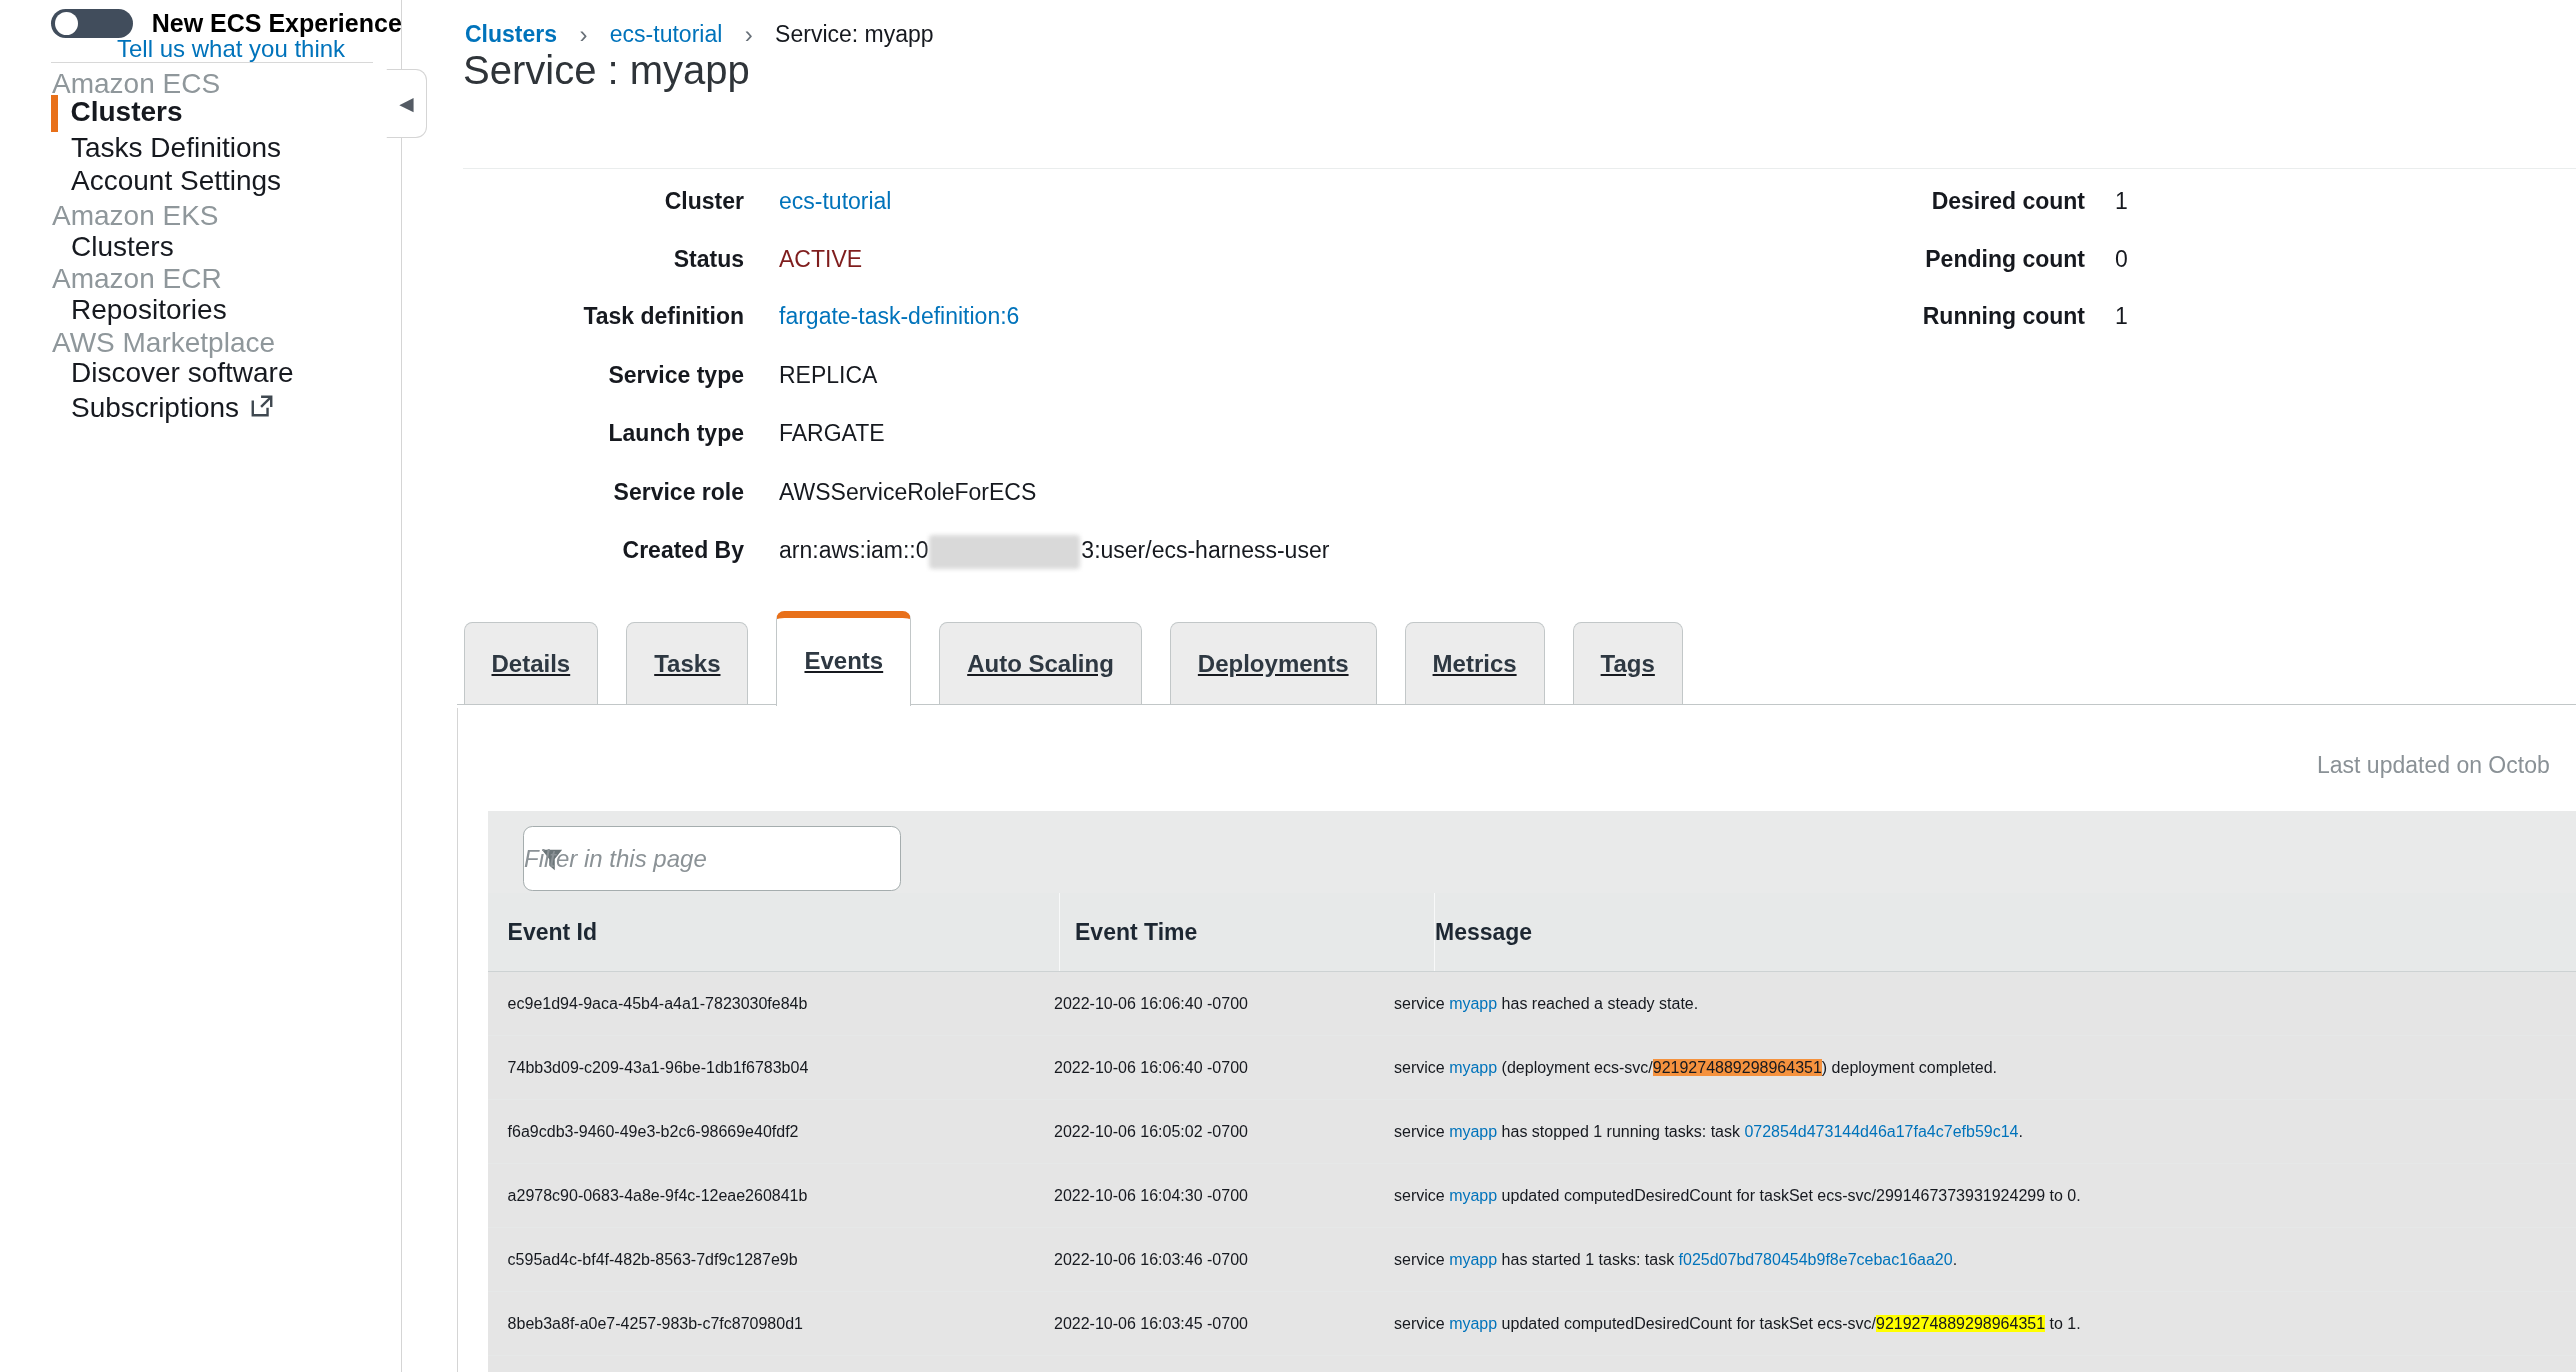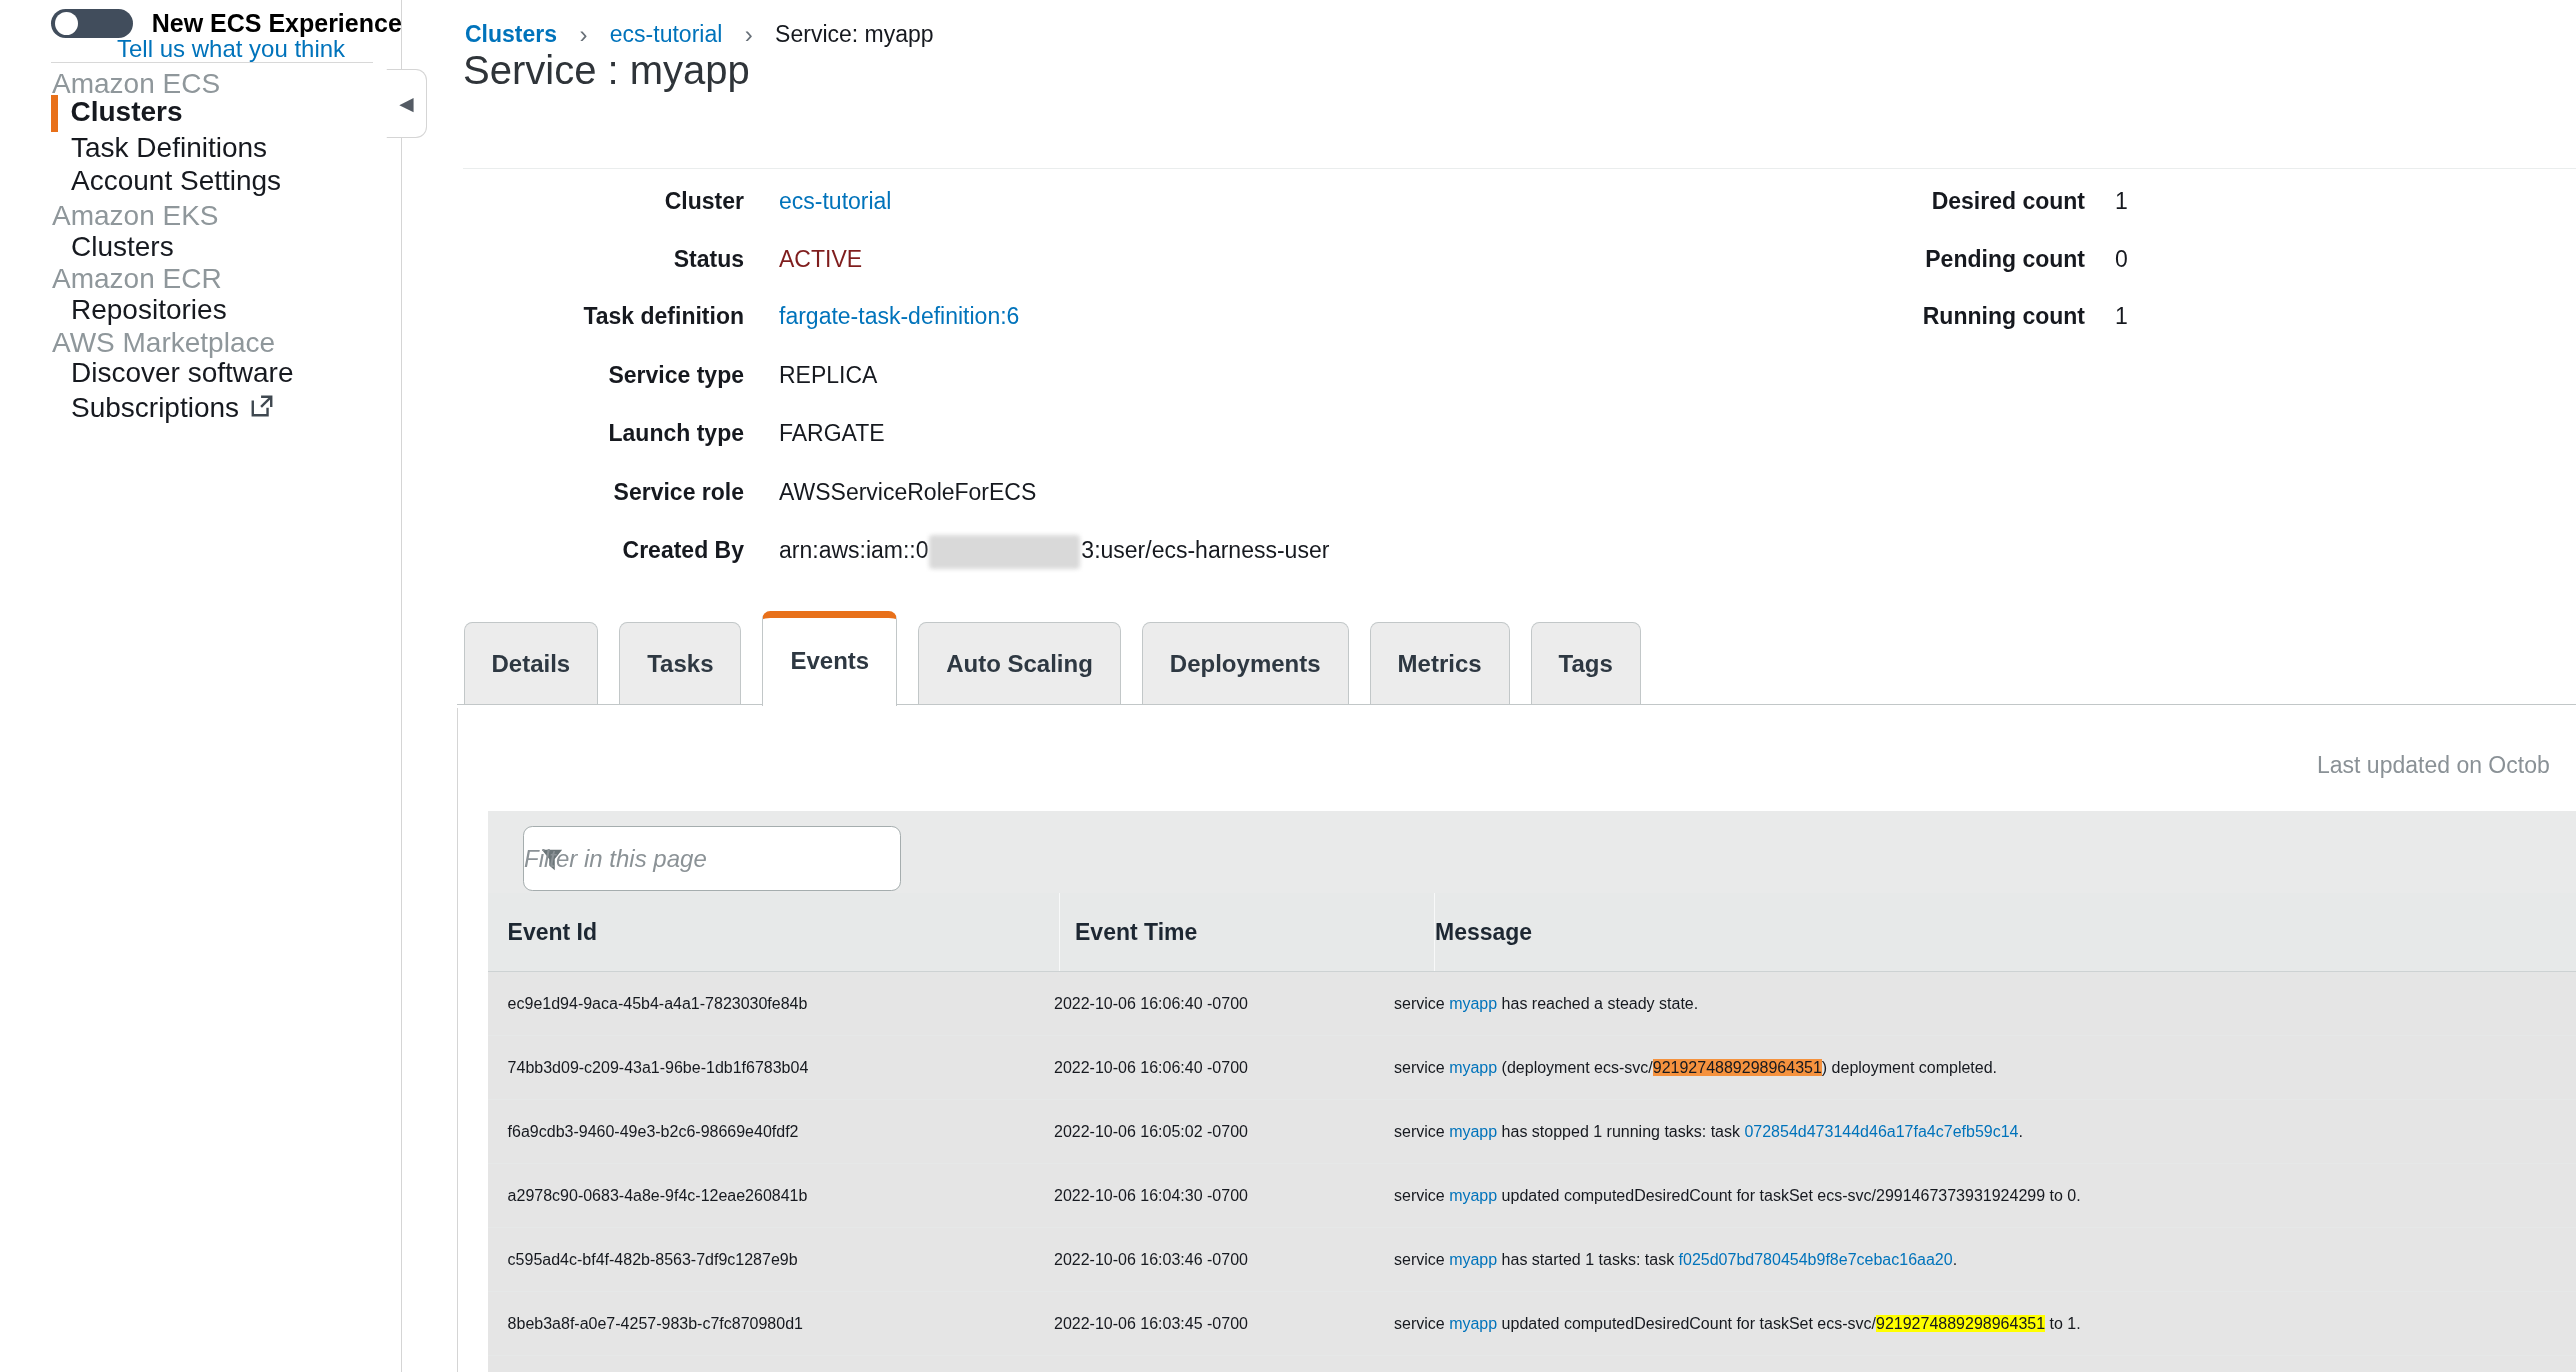--- a/index.html
+++ b/index.html
@@ -38,21 +38,21 @@
   .dlabel { position:absolute; left:0; width:340px; text-align:right; font-size:23px; font-weight:bold; color:#16191f; line-height:37px; white-space:nowrap; }
   .dvalue { position:absolute; left:375px; font-size:23px; color:#16191f; line-height:37px; white-space:nowrap; }
   .dlabel.r { left:1308px; width:373px; }
   .dvalue.r { left:1711px; }
   .link { color:#0073bb; cursor:pointer; }
   .status-green { color:#7f1d1d; }
   .redacted-box { display:inline-block; width:151px; height:34px; background:#d9d9d9; border-radius:3.7px; vertical-align:middle; filter:blur(1.9px); margin:0 0.9px; }
 
   
   .tabstrip { position:absolute; left:53px; top:613px; right:0; height:92px; border-bottom:1.9px solid #c2c7c8; }
-  .tabs { display:flex; align-items:flex-end; gap:21px; padding-left:6.5px; height:100%; }
+  .tabs { display:flex; align-items:flex-end; gap:28px; padding-left:6.5px; height:100%;text-decoration:underline; }
   .tab { height:82px; background:#ececec; border:1.9px solid #c2c7c8; border-bottom:none; border-radius:8.4px 8.4px 0 0; display:flex; align-items:center; padding:0 27px; font-size:24px; font-weight:bold; color:#2e3842; cursor:pointer; white-space:nowrap; }
   .tab.active { height:95px; background:#fff; border-top:7.5px solid #e8701a; margin-bottom:-1.9px; z-index:2; padding-bottom:1.9px; }
 
   
   .panel { position:absolute; left:53px; top:708px; right:0; bottom:0; background:#fff; border-left:1.9px solid #d5d5d5; }
   .last-updated { position:absolute; left:1859px; top:44px; font-size:23px; color:#8a9196; white-space:nowrap; }
   .filter-strip { position:absolute; left:30px; right:0; top:103px; height:82px; background:#e9eaea; }
   .filter-box { position:absolute; left:35px; top:15px; width:378px; height:65px; background:#fff; border:1.9px solid #a5adae; border-radius:9.3px; }
   .filter-box input { position:absolute; left:0; top:0; width:100%; height:100%; border:none; outline:none; background:transparent; font-family:"Liberation Sans", sans-serif; font-size:24px; color:#16191f; }
   .filter-box input::placeholder { font-style:italic; color:#8b9296; opacity:1; }
@@ -84,21 +84,21 @@
     <a class="feedback-link">Tell us what you think</a>
     <div class="sidebar-divider"></div>
 
     <div class="nav-row" style="top:65px">
         <div class="nav-header">Amazon ECS</div>
       </div>
     <div class="nav-row" style="top:95px">
       <div class="nav-item active"><span class="active-bar"></span><span>Clusters</span></div>
     </div>
     <div class="nav-row" style="top:129px">
-        <div class="nav-item">Task Definitions</div>
+        <div class="nav-item">Tasks Definitions</div>
       </div>
     <div class="nav-row" style="top:162px">
         <div class="nav-item">Account Settings</div>
       </div>
 
     <div class="nav-row" style="top:197px">
         <div class="nav-header">Amazon EKS</div>
       </div>
     <div class="nav-row" style="top:228px">
         <div class="nav-item">Clusters</div>

